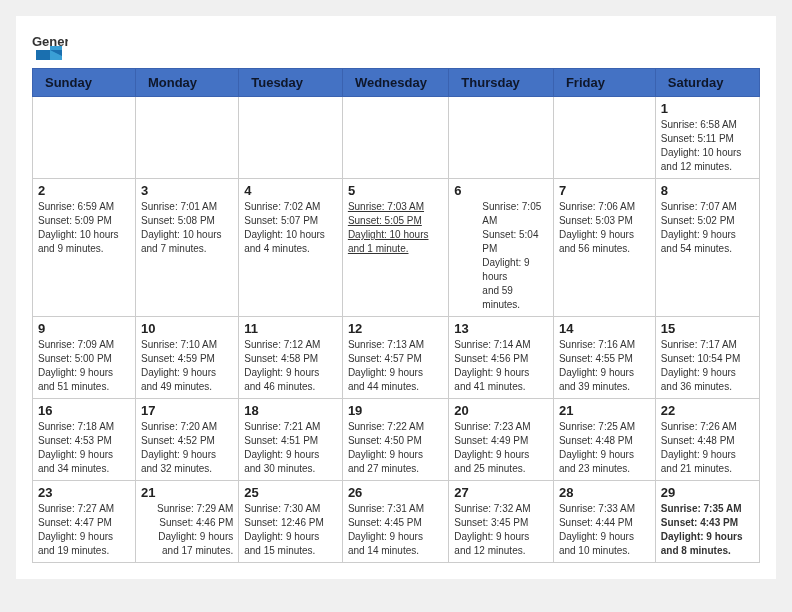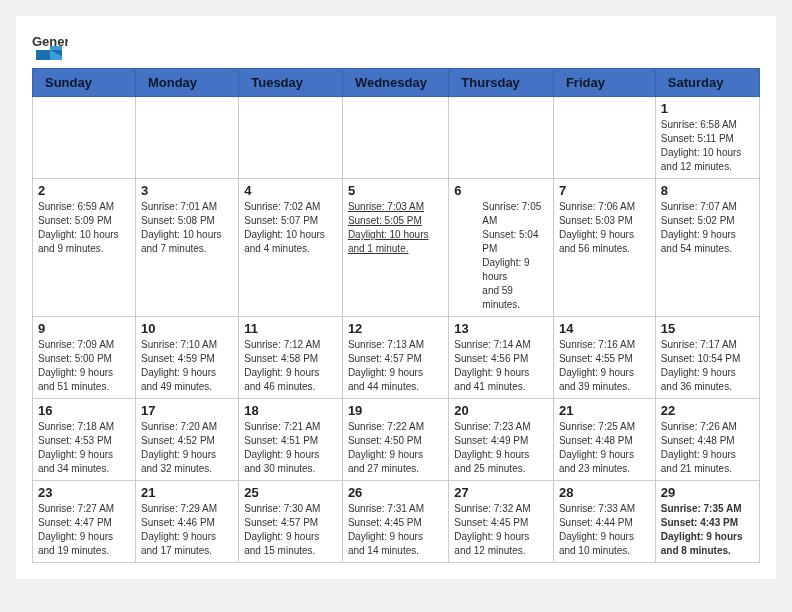--- a/index.html
+++ b/index.html
@@ -289,43 +289,43 @@
         <tr>
           <td>
             <span class="day-num">23</span>
             <div class="day-info" style="white-space: pre-line;">Sunrise: 7:27 AM
 Sunset: 4:47 PM
 Daylight: 9 hours
 and 19 minutes.</div>
           </td>
           <td>
             <span class="day-num">21</span>
-            <div class="day-info" style="white-space: pre-line;">Sunrise: 7:29 AM
+            <div class="day-info" style="white-space: pre-line; text-align: right;">Sunrise: 7:29 AM
 Sunset: 4:46 PM
 Daylight: 9 hours
 and 17 minutes.</div>
           </td>
           <td>
             <span class="day-num">25</span>
             <div class="day-info" style="white-space: pre-line;">Sunrise: 7:30 AM
-Sunset: 4:57 PM
+Sunset: 12:46 PM
 Daylight: 9 hours
 and 15 minutes.</div>
           </td>
           <td>
             <span class="day-num">26</span>
             <div class="day-info" style="white-space: pre-line;">Sunrise: 7:31 AM
 Sunset: 4:45 PM
 Daylight: 9 hours
 and 14 minutes.</div>
           </td>
           <td>
             <span class="day-num">27</span>
             <div class="day-info" style="white-space: pre-line;">Sunrise: 7:32 AM
-Sunset: 4:45 PM
+Sunset: 3:45 PM
 Daylight: 9 hours
 and 12 minutes.</div>
           </td>
           <td>
             <span class="day-num">28</span>
             <div class="day-info" style="white-space: pre-line;">Sunrise: 7:33 AM
 Sunset: 4:44 PM
 Daylight: 9 hours
 and 10 minutes.</div>
           </td>

